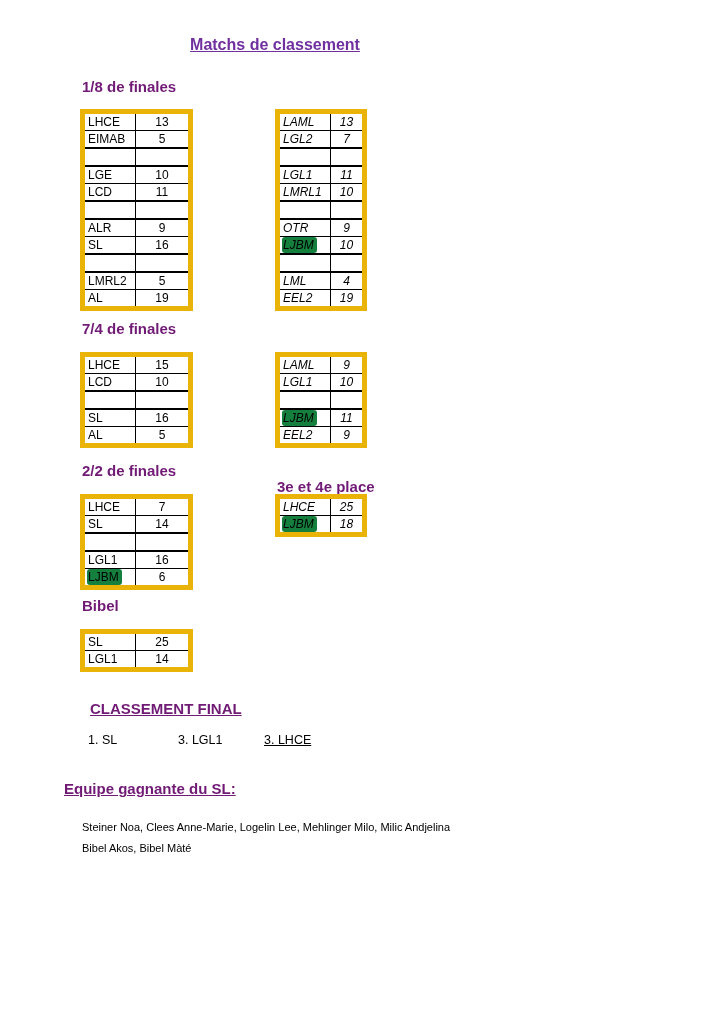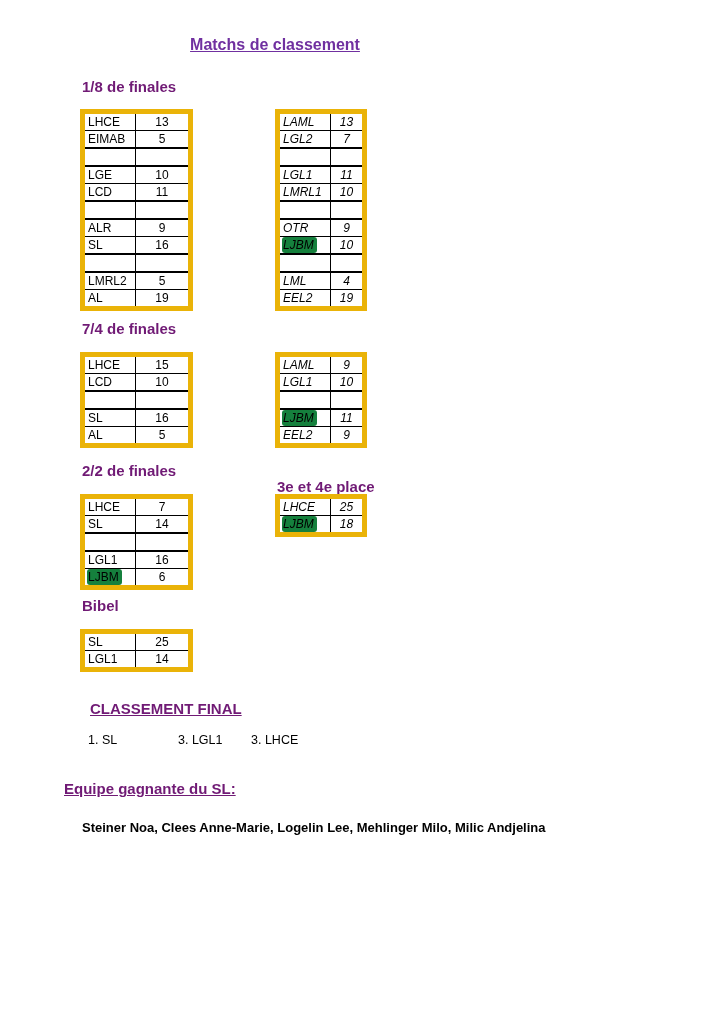--- a/index.html
+++ b/index.html
@@ -59,24 +59,23 @@
   .hl {
     background: #15803d;
     border-radius: 3px;
     padding: 1px 3px 1px 1px;
     margin-left: -1px;
   }
   .ranking-line { position: absolute; font-size: 12.5px; }
   .rank-item { position: absolute; top: 0; white-space: nowrap; }
   .winners-text {
     position: absolute;
-    font-size: 13px;
+    font-size: 11px;
     line-height: 21px;
     white-space: nowrap;
-    font-weight: bold;
   }
 </style>
 </head>
 <body>
 
 <div class="page">
 
   <div class="doc-title">Matchs de classement</div>
 
   <div class="section-heading" style="top:78px; left:82px;">1/8 de finales</div>
@@ -314,22 +313,23 @@
           <td class="score">14</td>
         </tr>
       </tbody>
   </table>
 
   <div class="section-heading underlined" style="top:700px; left:90px;">CLASSEMENT FINAL</div>
 
   <div class="ranking-line" style="top:733px; left:0;">
     <span class="rank-item" style="left:88px;">1. SL</span>
     <span class="rank-item" style="left:178px;">3. LGL1</span>
-    <span class="rank-item" style="left:251px;">3. LHCE</span>
+    <span class="rank-item" style="left:264px;text-decoration:underline;">3. LHCE</span>
   </div>
 
   <div class="section-heading underlined" style="top:780px; left:64px;">Equipe gagnante du SL:</div>
 
   <div class="winners-text" style="top:817px; left:82px;">
     <div>Steiner Noa, Clees Anne-Marie, Logelin Lee, Mehlinger Milo, Milic Andjelina</div>
+    <div>Bibel Akos, Bibel Màté</div>
   </div>
 
 </div>
 
 </body></html>

